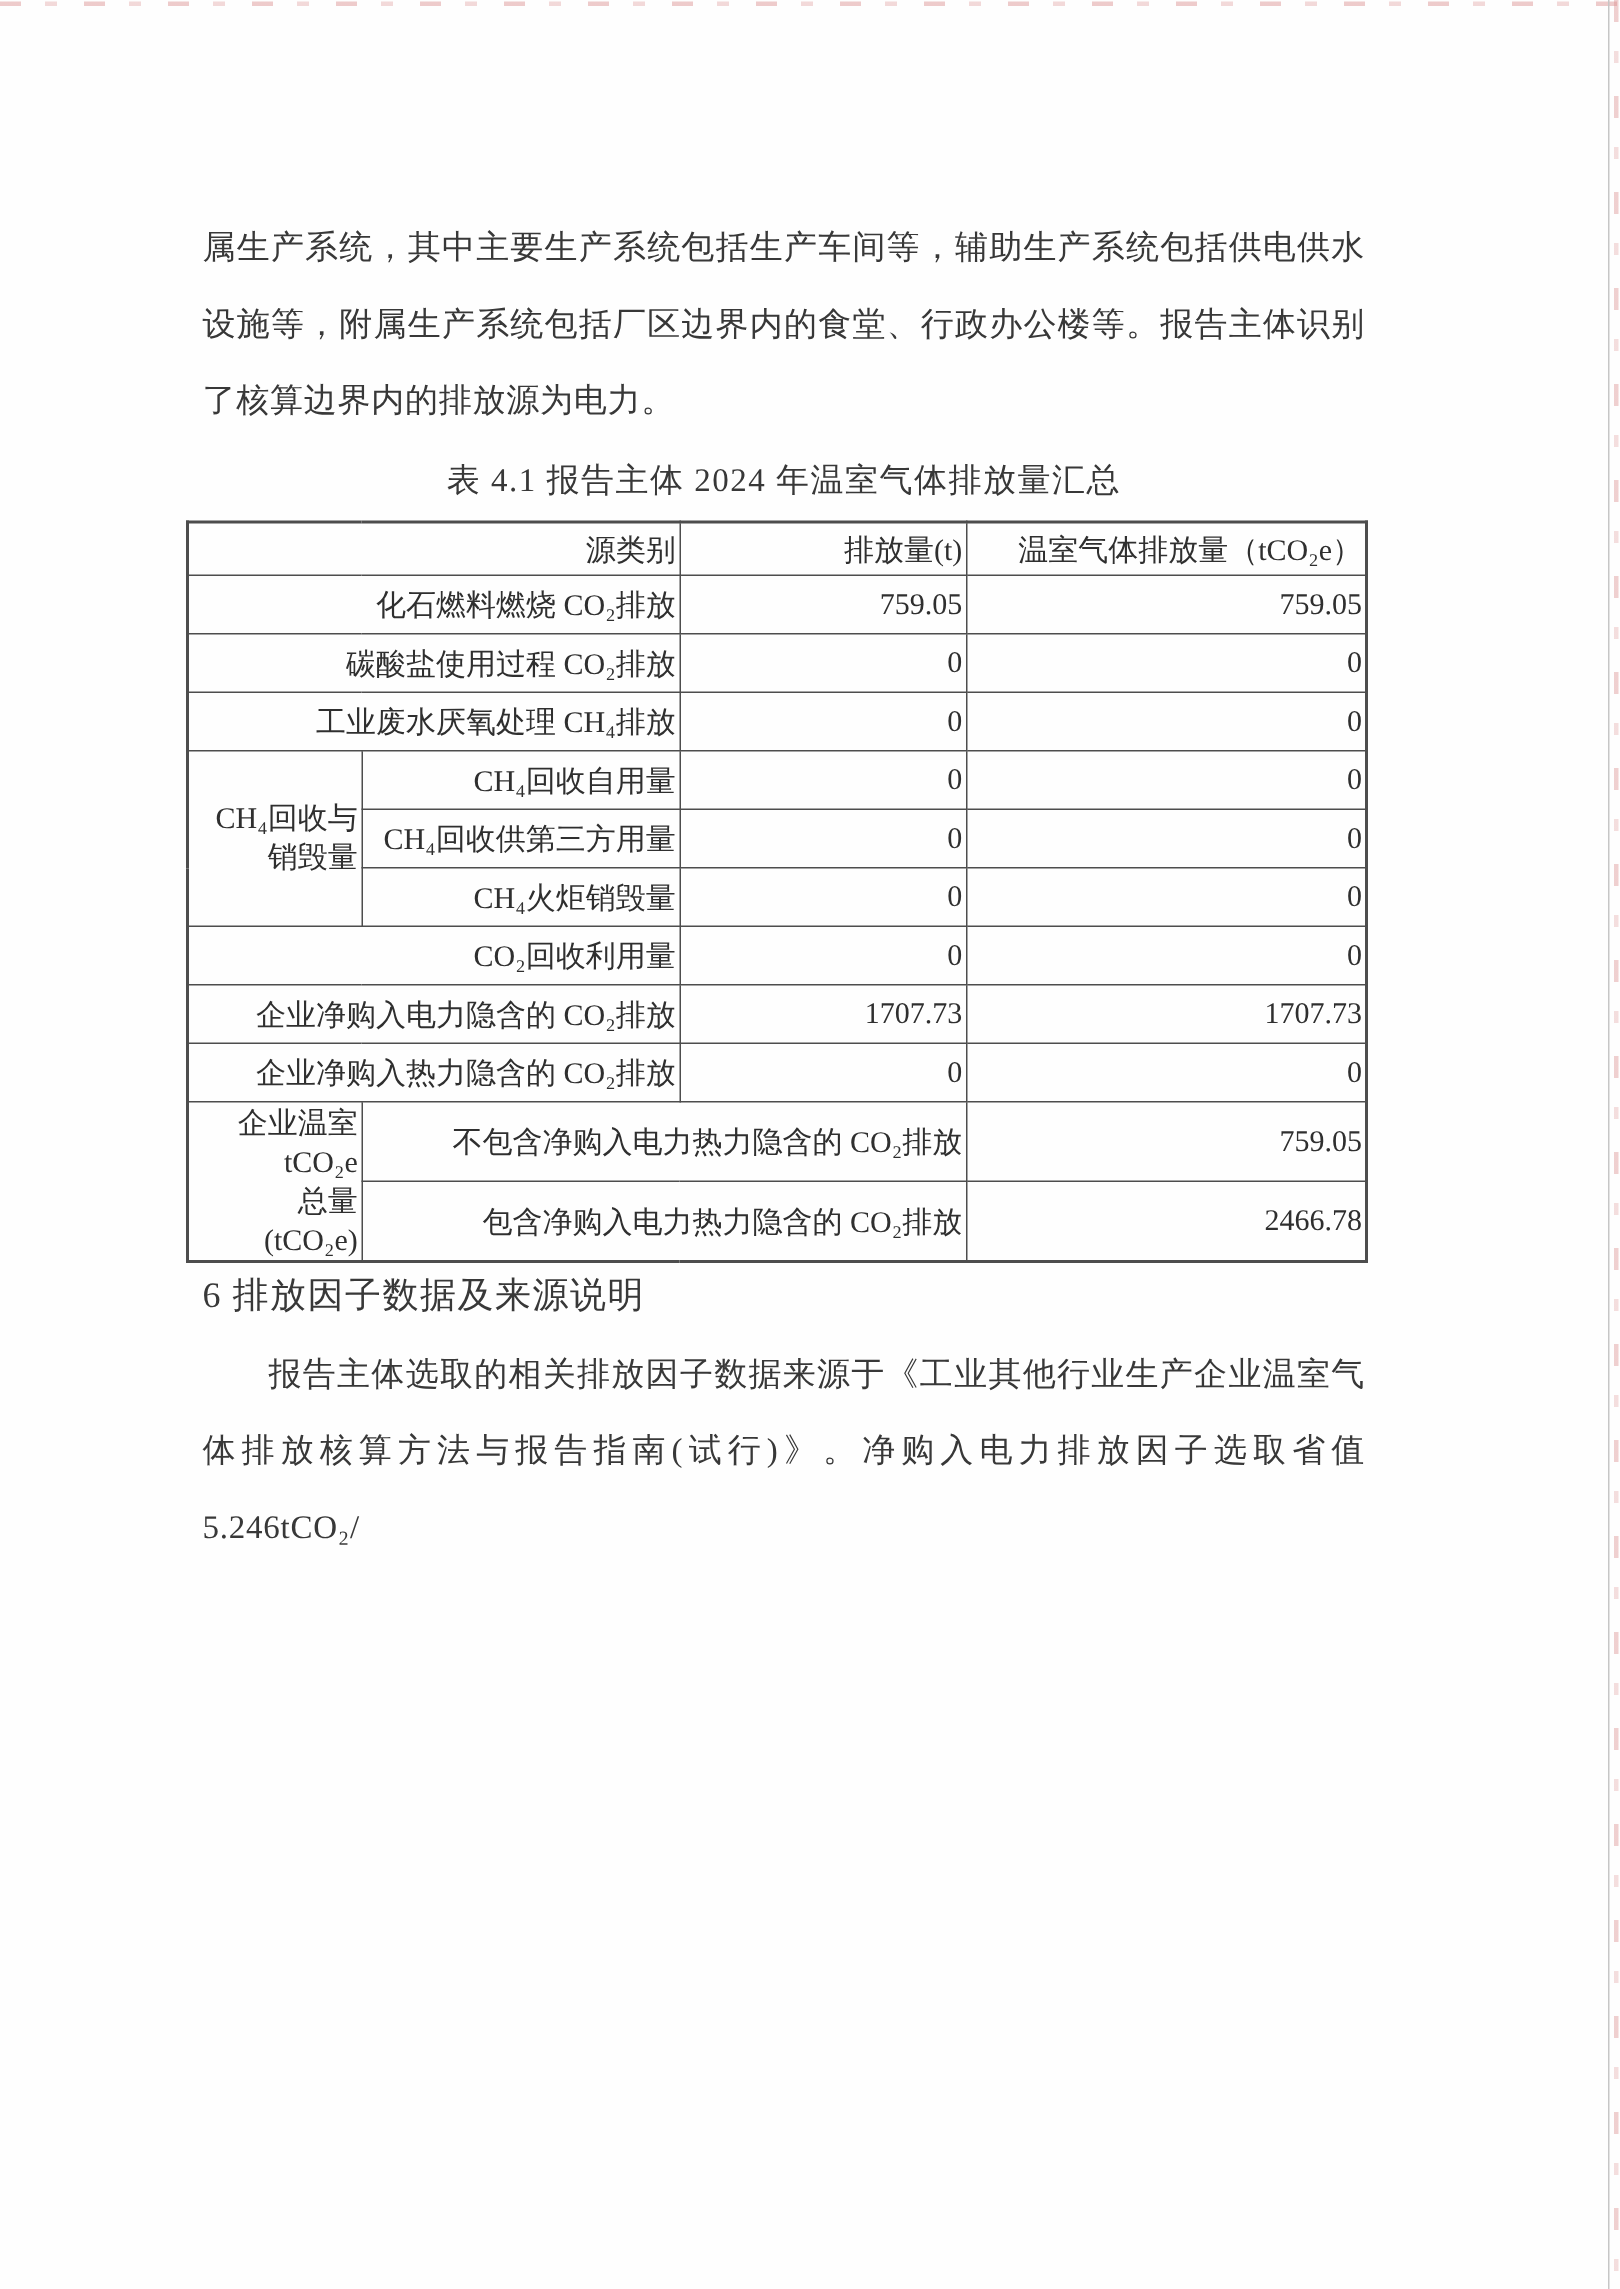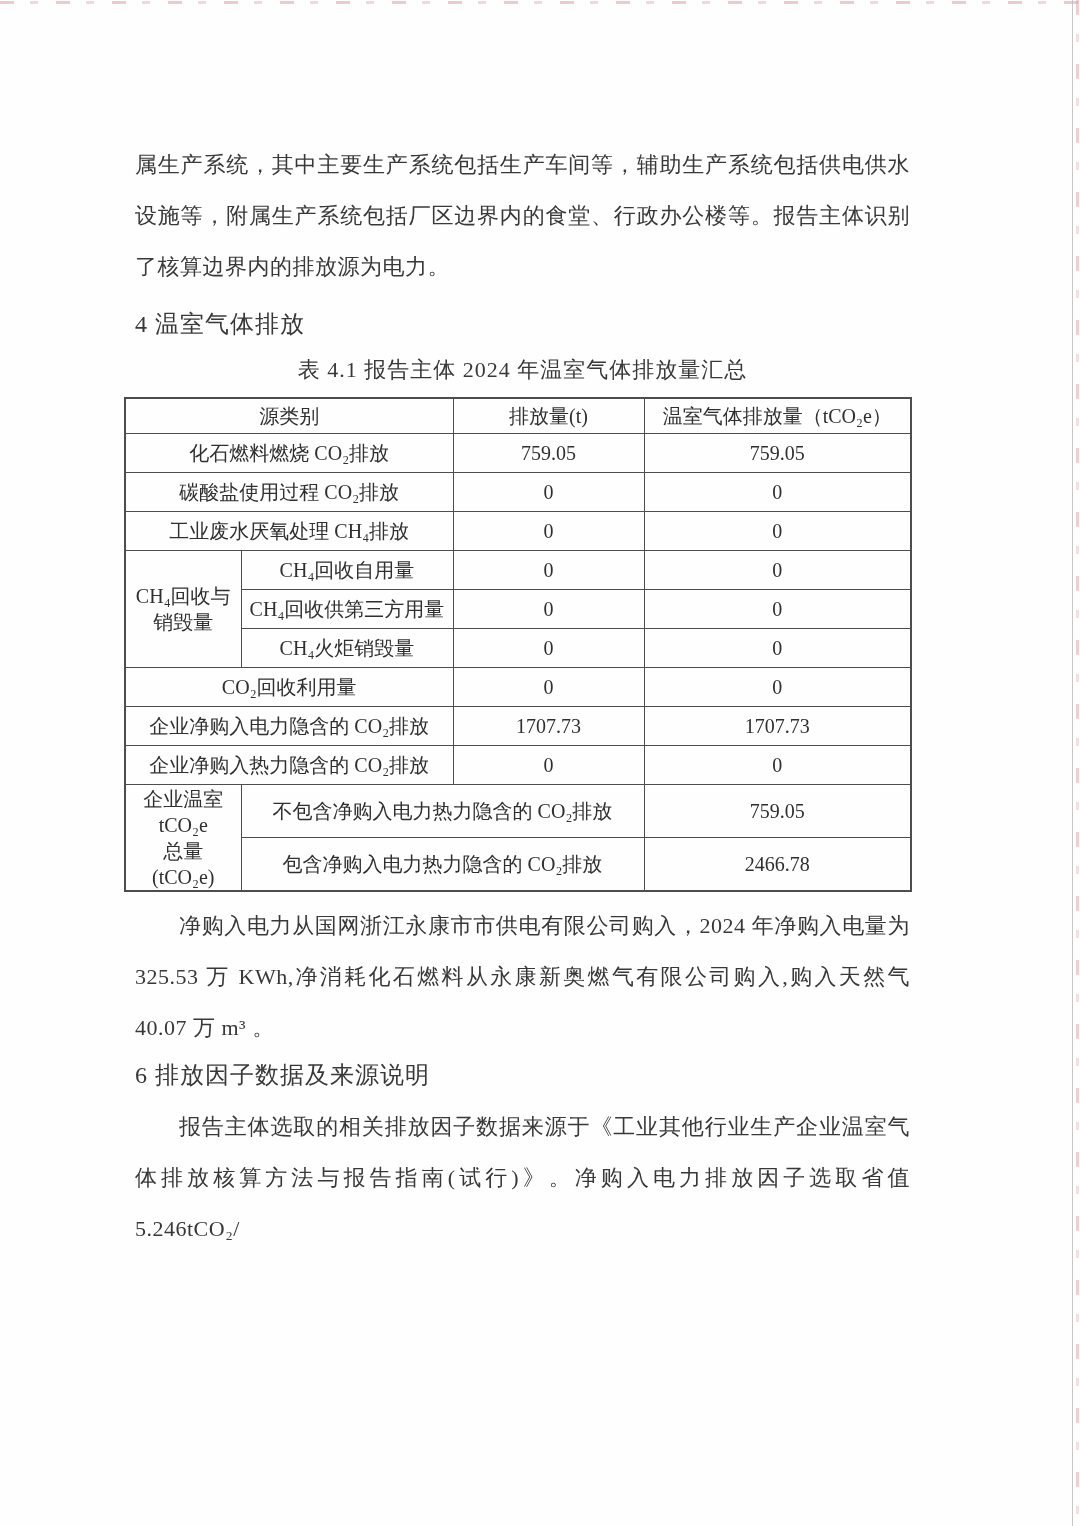--- a/index.html
+++ b/index.html
@@ -64,42 +64,41 @@
   table.ghg-table {
     margin-top: 11px;
     border-collapse: collapse;
     border: 2px solid var(--table-border, #4d4d4d);
     table-layout: fixed;
     width: 786px;
     color: #2f2f2f;
   }
   .ghg-table td {
     border: 1px solid var(--table-border, #4d4d4d);
-    text-align: center; vertical-align: middle;
+    text-align: right; vertical-align: middle;
     font-size: 20px; height: 38px;
     padding: 0 2px;
     overflow: hidden;
   }
   .ghg-table tr.header-row td { height: 34px; }
   .ghg-table tr.tall td { height: 52px; }
   .ghg-table .line { display: block; line-height: 26px; }
 </style>
 </head>
 <body>
 
 <div class="page">
   <div class="top-marks"></div>
   <div class="edge-line"></div>
   <div class="right-marks"></div>
 
   <div class="content">
 
     <p class="body-text" id="p1">属生产系统，其中主要生产系统包括生产车间等，辅助生产系统包括供电供水设施等，附属生产系统包括厂区边界内的食堂、行政办公楼等。报告主体识别了核算边界内的排放源为电力。</p>
 
-    <h2 class="section-heading" id="h4">4 温室气体排放</h2>
 
 
     <div class="table-title">表 4.1 报告主体 2024 年温室气体排放量汇总</div>
 
     <table class="ghg-table">
       <colgroup>
         <col style="width:116px">
           <col style="width:212px">
         <col style="width:191px">
           <col style="width:267px">
@@ -174,20 +173,19 @@
           <td>759.05</td>
         </tr>
         <tr class="tall">
           <td colspan="2">包含净购入电力热力隐含的 CO₂排放</td>
           <td>2466.78</td>
         </tr>
       </tbody>
     </table>
 
 
-    <p class="body-text indent" id="p5">净购入电力从国网浙江永康市市供电有限公司购入，2024 年净购入电量为 325.53 万 KWh,净消耗化石燃料从永康新奥燃气有限公司购入,购入天然气 40.07 万 m³ 。</p>
 
     <h2 class="section-heading" id="h6">6 排放因子数据及来源说明</h2>
 
     <p class="body-text indent" id="p6">报告主体选取的相关排放因子数据来源于《工业其他行业生产企业温室气体排放核算方法与报告指南(试行)》。净购入电力排放因子选取省值 5.246tCO₂/</p>
 
   </div>
 </div>
 
 </body></html>

